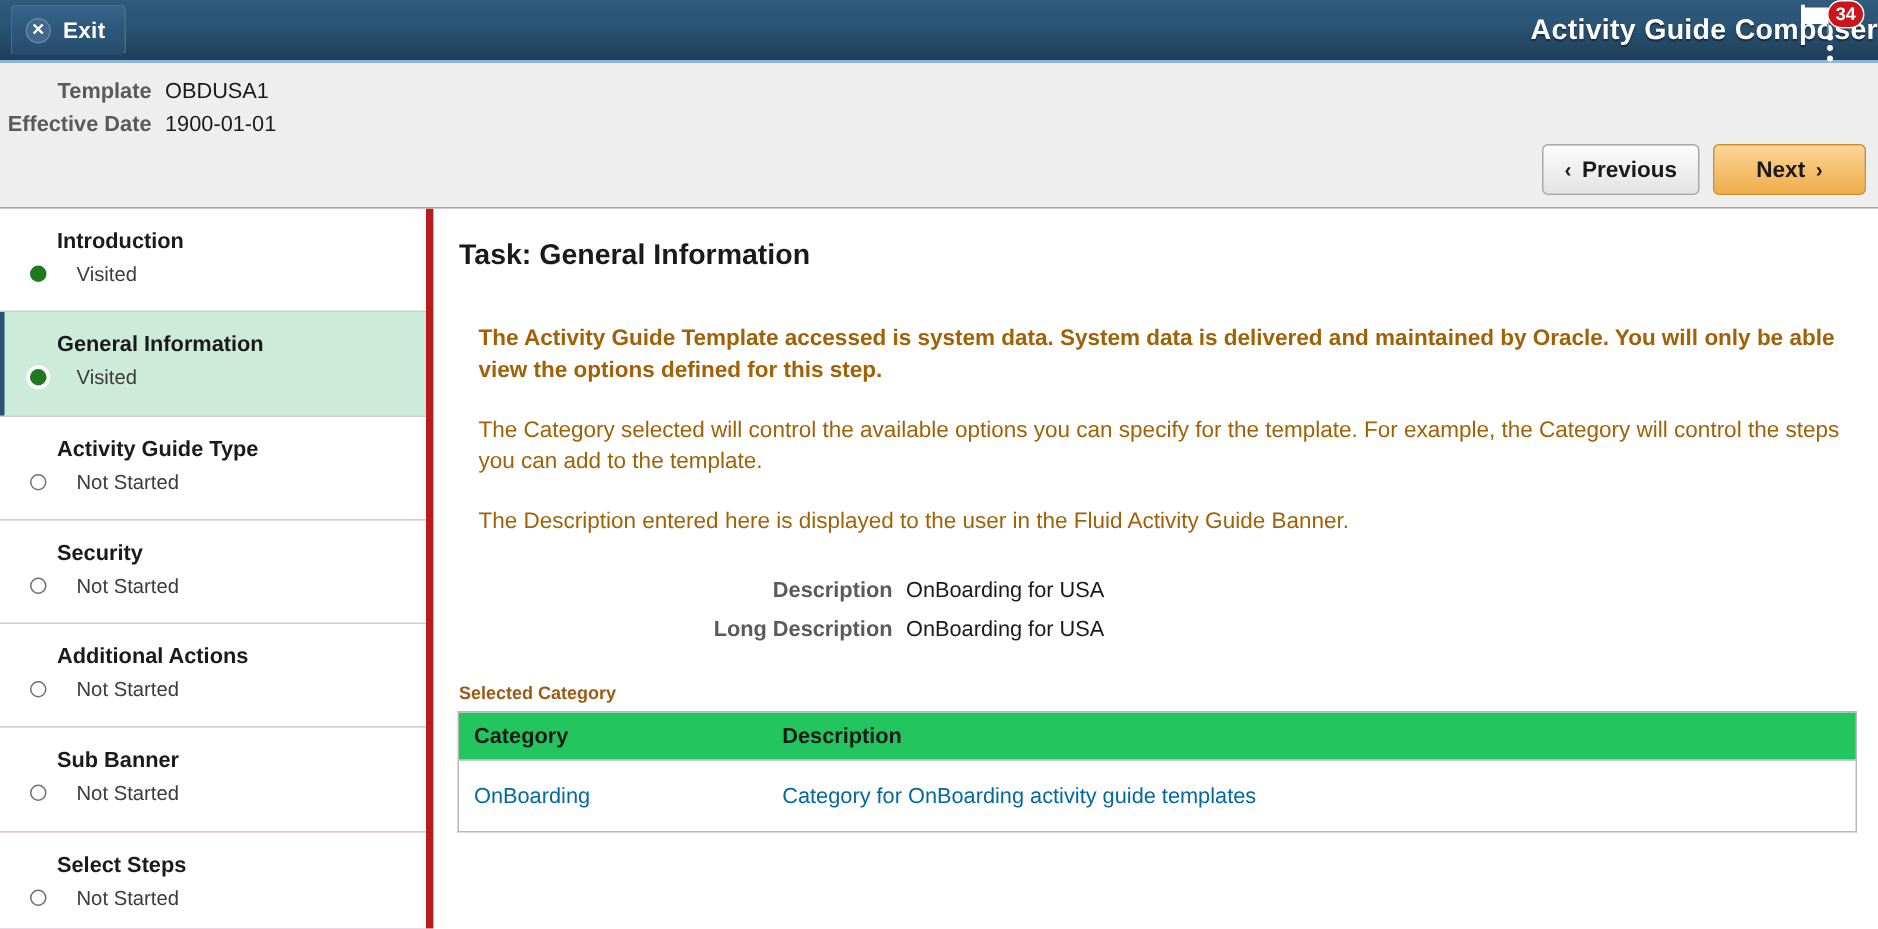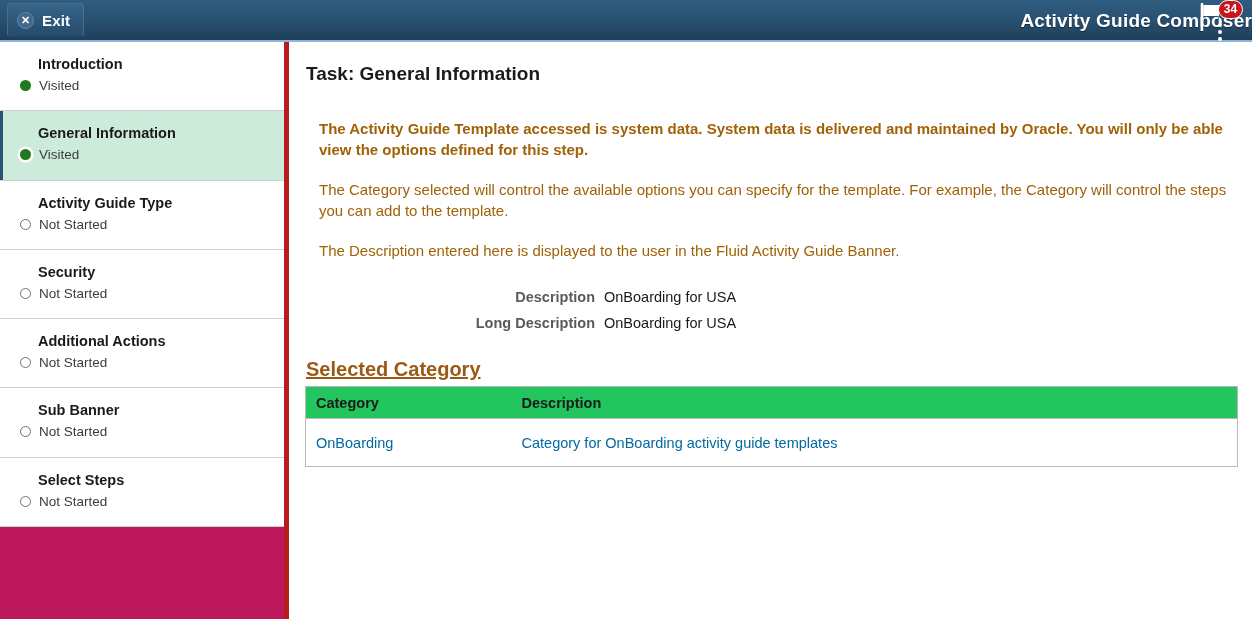--- a/index.html
+++ b/index.html
@@ -180,21 +180,21 @@
   }
   .side-item.selected .dot-visited {
     box-shadow: 0 0 0 2.5px #ffffff;
   }
   .dot-notstarted {
     width: 11px; height: 11px; border-radius: 50%;
     background: transparent;
     border: 1.6px solid #707070;
     display: inline-block;
   }
-  .status-row { display:flex; align-items:center; gap:8px; margin-top:5px; margin-left:-18px;text-align:right; }
+  .status-row { display:flex; align-items:center; gap:20px; margin-top:5px; margin-left:-18px;text-align:right; }
   .status-text { font-size: 13.5px; color: #3c3c3c; }
 
   
   .main {
     flex: 1 1 auto;
     background: #ffffff;
     padding: 14px 16px 0 16px;
     overflow: hidden;
   }
   .task-title {
@@ -221,24 +221,23 @@
     text-align: right;
     padding-right: 9px;
     font-size: 14.5px;
     font-weight: bold;
     color: #5a5a5a;
   }
   .desc-value { font-size: 14.5px; color: #1a1a1a; }
 
   .section-head {
     margin: 17px 0 5px 1px;
-    font-size: 20px;
+    font-size: 12px;
     font-weight: bold;
     color: #9a5a16;
-    text-decoration: underline;
   }
 
   .tbl {
     width: 933px;
     border: 1px solid #b9b9b9;
     border-collapse: collapse;
     table-layout: fixed;
   }
   .tbl th {
     background: #22c55e;
@@ -282,20 +281,43 @@
       </div>
       <div class="hdr-divider"></div>
       <div class="kebab">
         <i></i>
           <i></i>
           <i></i>
       </div>
     </div>
   </div>
 
+  <div class="subheader">
+    <div class="tmpl-fields">
+      <div class="tmpl-row">
+        <div class="tmpl-label">Template</div>
+        <div class="tmpl-value">OBDUSA1</div>
+      </div>
+      <div class="tmpl-row">
+        <div class="tmpl-label">Effective Date</div>
+        <div class="tmpl-value">1900-01-01</div>
+      </div>
+    </div>
+
+    <div class="nav-buttons">
+      <div class="btn btn-prev">
+        <span class="chev">‹</span>
+        <span>Previous</span>
+      </div>
+      <div class="btn btn-next">
+        <span>Next</span>
+        <span class="chev">›</span>
+      </div>
+    </div>
+  </div>
 
   <div class="body">
 
     <div class="sidebar" id="sidebar">
         <div class="side-item">
           <div class="side-title">Introduction</div>
           <div class="status-row">
             <span class="dot-visited"></span>
             <span class="status-text">Visited</span>
           </div>

